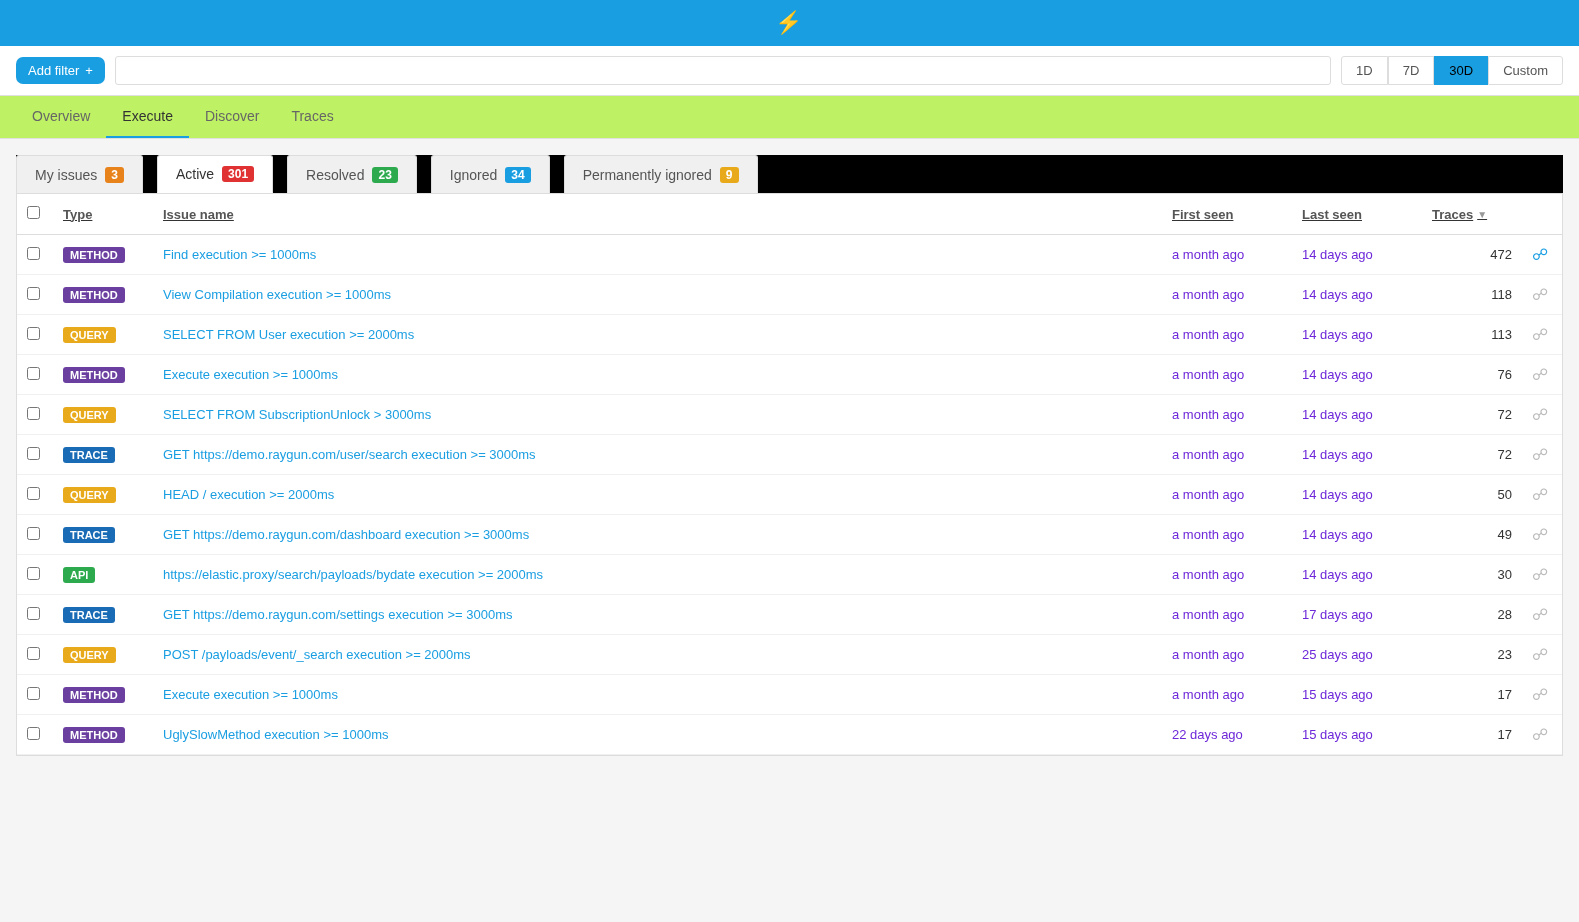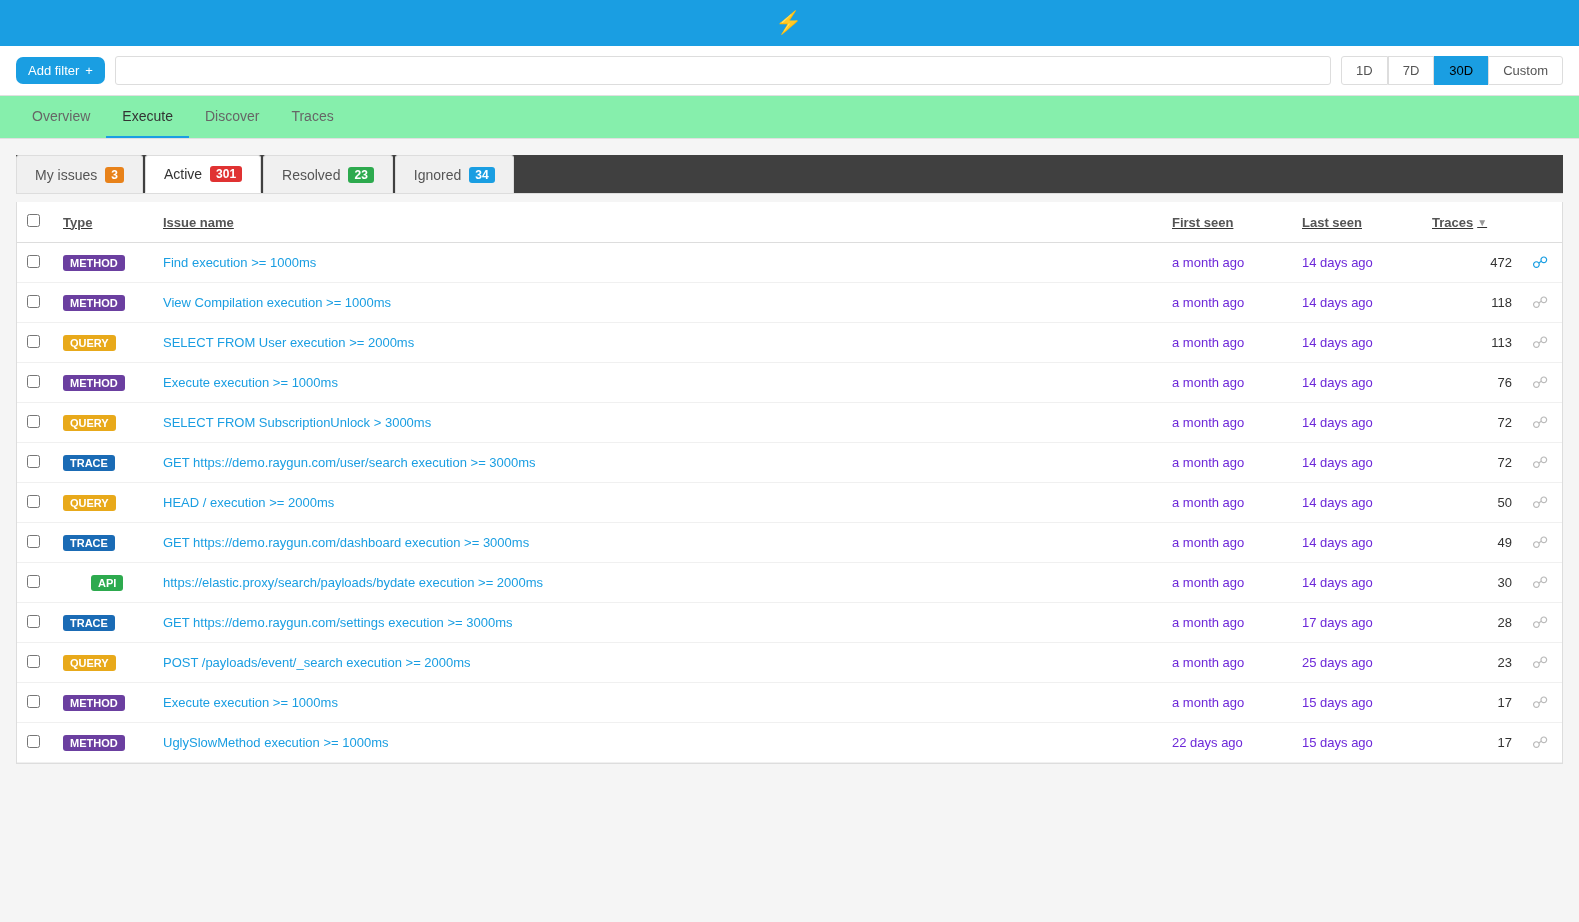--- a/index.html
+++ b/index.html
@@ -60,21 +60,21 @@
     }
     .time-btn:first-child { border-radius: 3px 0 0 3px; }
     .time-btn:last-child { border-radius: 0 3px 3px 0; }
     .time-btn.active {
       background: #1a9ee2;
       color: #000000;
       border-color: #1a9ee2;
     }
 
     .nav-tabs {
-      background: #86efac;
+      background: #bef264;
       padding: 0 16px;
       display: flex;
       gap: 0;
       border-bottom: 1px solid #e0e0e0;
     }
     .nav-tab {
       padding: 12px 16px;
       cursor: pointer;
       font-size: 14px;
       color: #666;
@@ -86,24 +86,24 @@
       border-bottom: 2px solid #1a9ee2;
       font-weight: 500;
     }
 
     .main-content {
       padding: 16px;
     }
 
     .issues-tabs {
       display: flex;
-      gap: 0;
-      margin-bottom: 8px;
+      gap: 12px;
+      margin-bottom: 0;
       border-bottom: 1px solid #ddd;
-      background: #404040;
+      background: #000000;
     }
     .issues-tab {
       padding: 10px 18px;
       cursor: pointer;
       font-size: 14px;
       color: #555;
       border: 1px solid #ddd;
       border-bottom: none;
       background: #f0f0f0;
       display: flex;
@@ -166,21 +166,21 @@
       border-radius: 3px;
       font-size: 11px;
       font-weight: bold;
       color: white;
       text-transform: uppercase;
       white-space: nowrap;
     }
     .type-method { background: #6b3fa0; text-align: center; }
     .type-query { background: #e8a91a; }
     .type-trace { background: #1a6bb5; }
-    .type-api { background: #2daa4e; margin-left: 28px; }
+    .type-api { background: #2daa4e; }
     .type-api1 { background: #2daa4e; }
 
     .issue-link {
       color: #1a9ee2;
       text-decoration: none;
       cursor: pointer;
     }
 
     .traces-col { text-align: right; }
     .time-col { color: #6d28d9; }
@@ -247,20 +247,24 @@
       <span>Active</span>
       <span class="tab-badge badge-red">301</span>
     </div>
     <div class="issues-tab">
       <span>Resolved</span>
       <span class="tab-badge badge-green">23</span>
     </div>
     <div class="issues-tab">
       <span>Ignored</span>
       <span class="tab-badge badge-blue">34</span>
+    </div>
+    <div class="issues-tab">
+      <span>Permanently ignored</span>
+      <span class="tab-badge badge-yellow">9</span>
     </div>
   </div>
 
   <div class="table-container">
     <table>
       <thead>
         <tr>
           <th class="checkbox-col">
             <input type="checkbox" style="">
           </th>

